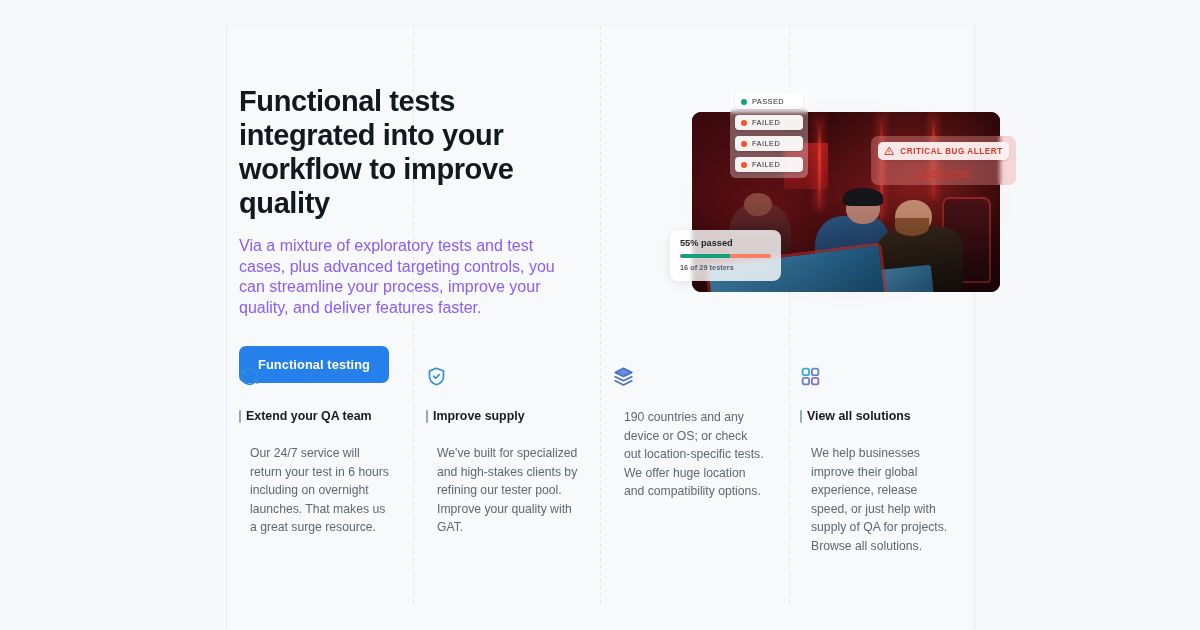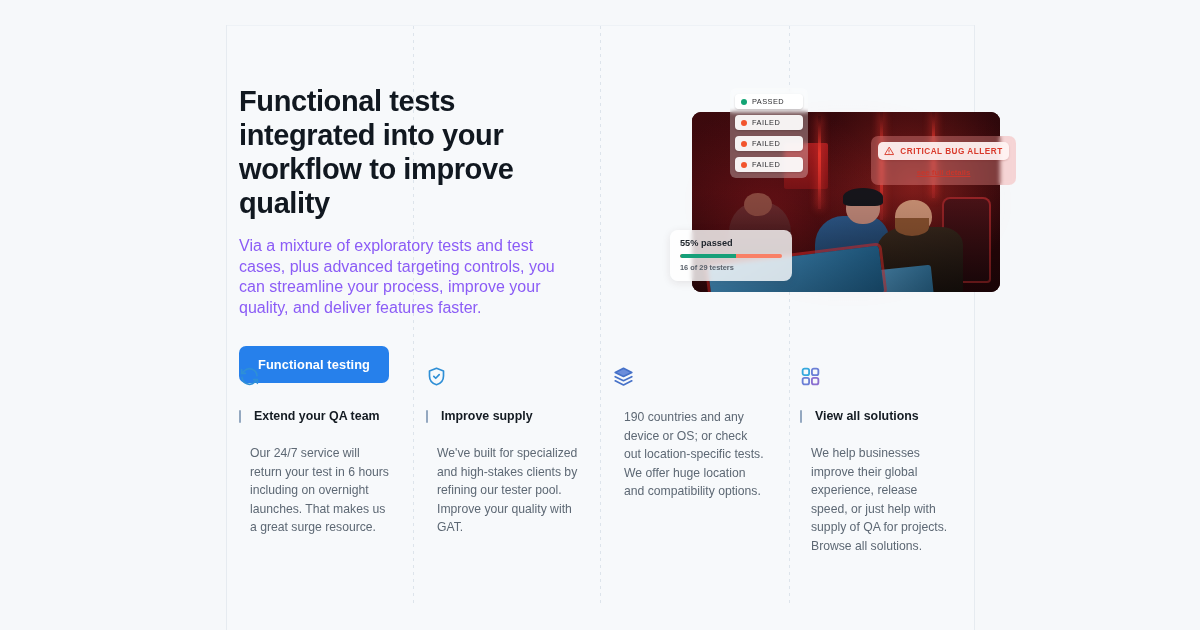--- a/index.html
+++ b/index.html
@@ -212,21 +212,21 @@
   }
   .warn-ico{ width:10px; height:10px; flex:none; }
   .alert-link{
     display:block; text-align:center; margin-top:8px;
     font-size:7.8px; font-weight:700; color:#c9372c;
     text-decoration:underline; cursor:pointer;
   }
 
   
   .passcard{
-    position:absolute; left:2px; top:150px; width:122px;
+    position:absolute; left:2px; top:150px; width:111px;
     background:rgba(255,255,255,.80);
     border-radius:8px;
     padding:8px 10px 9px;
     box-shadow:0 2px 8px rgba(60,30,30,.10);
     backdrop-filter:blur(2px);
   }
   .passcard .pct{ font-size:9.2px; font-weight:700; color:#20262d; }
   .bar{
     margin:6px 0 5px;
     height:4px; border-radius:3px;
@@ -237,21 +237,21 @@
   .bar-fill{ height:100%; background:#16a079; border-radius:3px 0 0 3px; }
   .passcard .sub{ font-size:7.4px; color:#59606a; font-weight:700; }
 
   
   .features{
     position:absolute; left:226px; top:366px; width:748px; height:240px;
     display:flex;
   }
   .feat{ width:187px; padding:0 22px 0 13px; position:relative; }
   .feat .ico{ height:22px; margin-bottom:20px; }
-  .feat-title-wrap{ display:flex; align-items:flex-start; gap:13px; }
+  .feat-title-wrap{ display:flex; align-items:flex-start; gap:5px; }
   .feat .bar-mark{
     width:2px; height:13px; background:#94a8c0; border-radius:1px; flex:none;
     margin-top:2px;
   }
   .feat h3{
     font-size:12.4px; line-height:17px; font-weight:700; color:#141b22;
   }
   .feat p{
     margin-top:19px; margin-left:11px;
     font-size:12.2px; line-height:18.5px; color:#5d6874;

